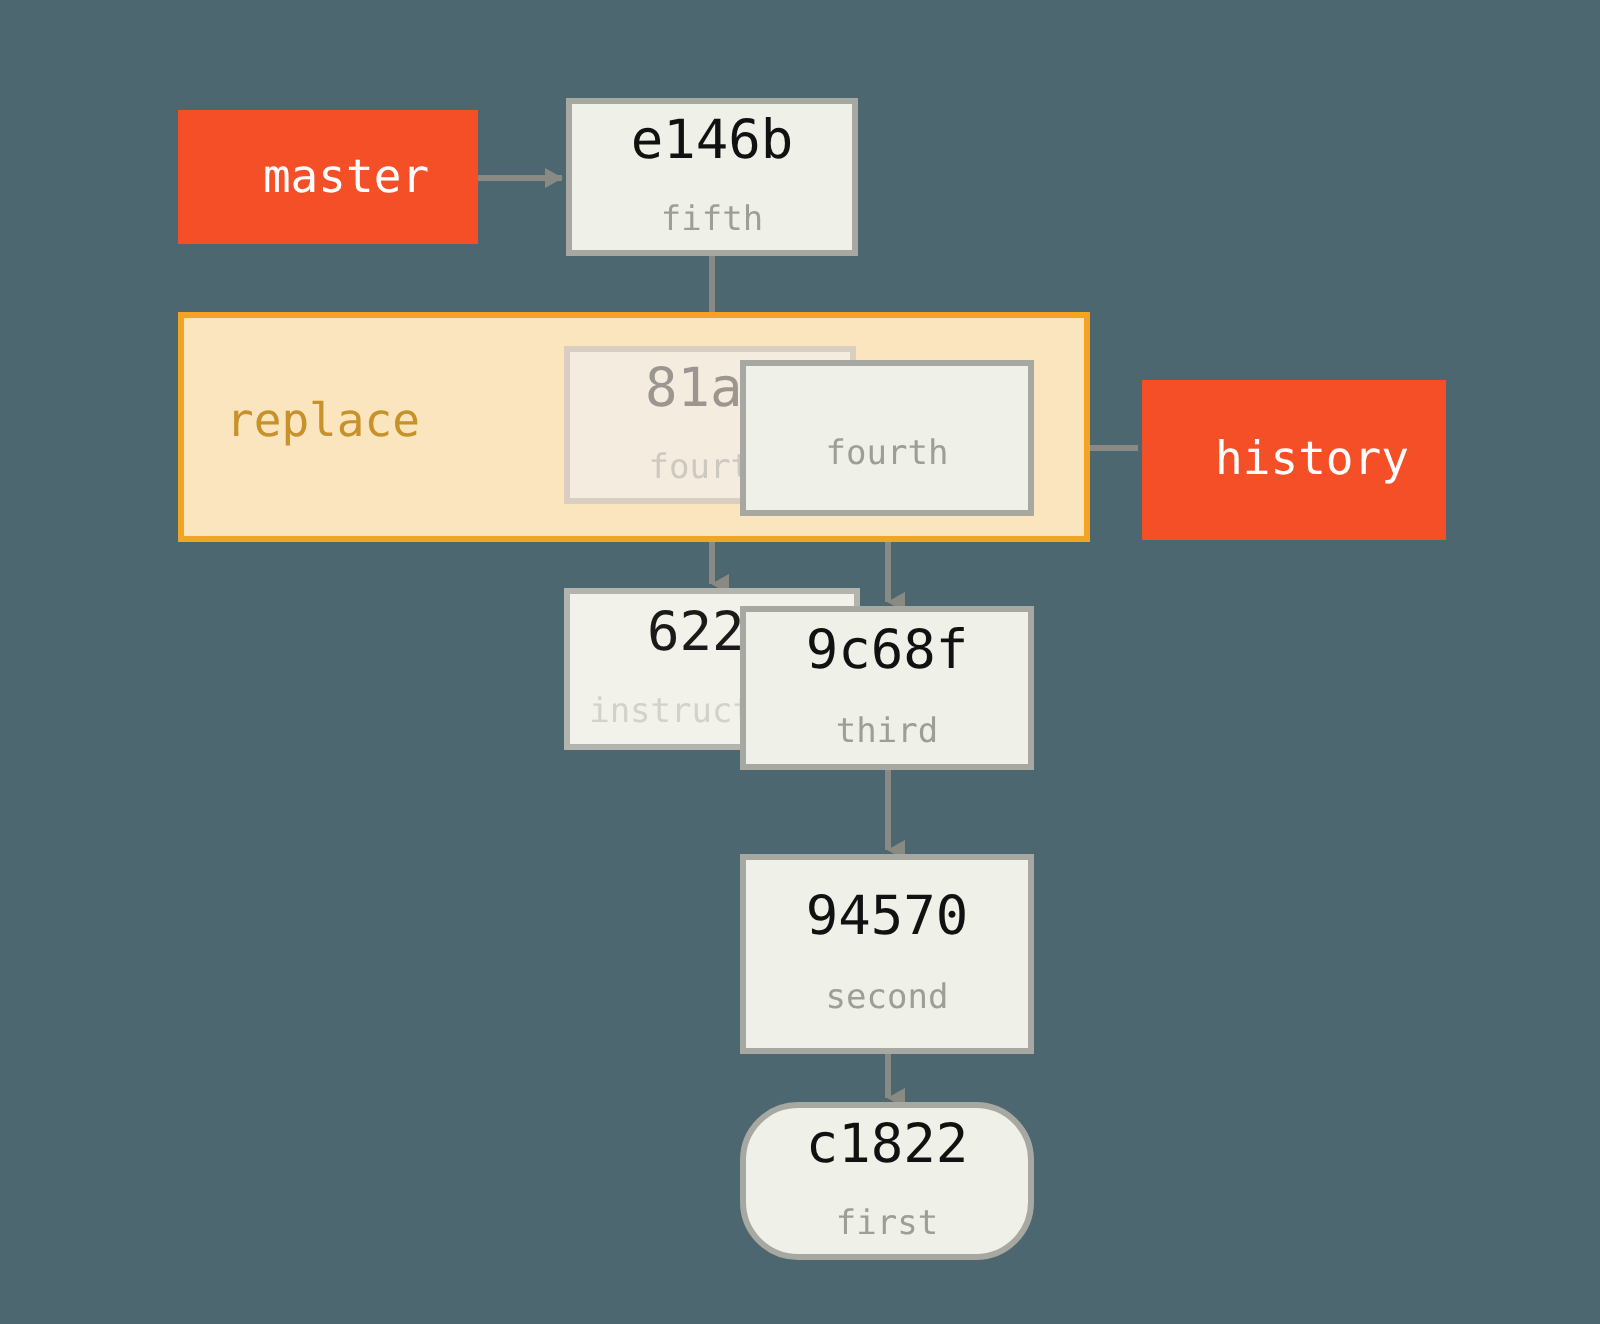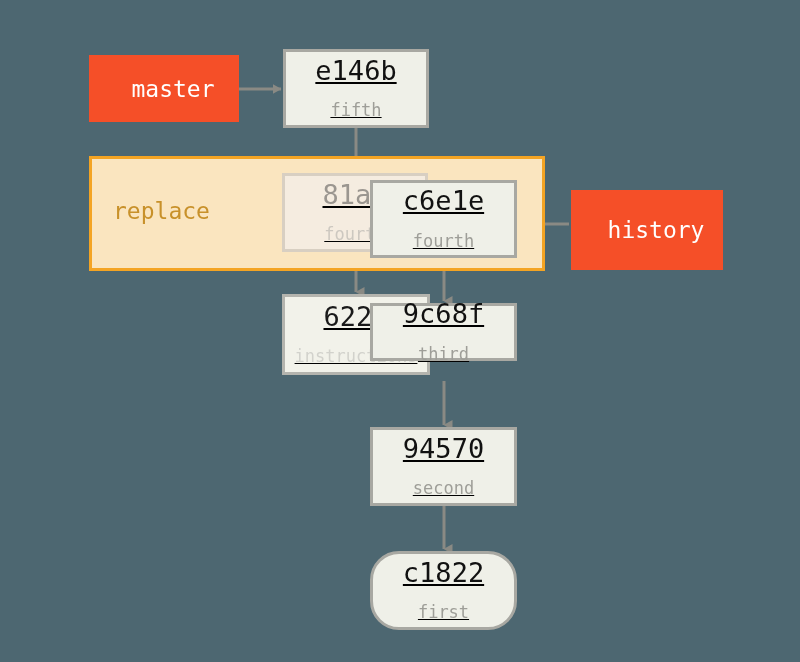--- a/index.html
+++ b/index.html
@@ -34,21 +34,20 @@
   .node {
     position: absolute;
     box-sizing: border-box;
     background: #eff0e8;
     border: 3px solid #a8a8a2;
     display: flex;
     flex-direction: column;
     align-items: center;
     justify-content: center;
     z-index: 5;
-    text-decoration: underline;
   }
   .node .sha {
     font-size: 27px;
     color: #111111;
     line-height: 1.05;
     letter-spacing: 0px;
   }
   .node .msg {
     font-size: 17px;
     color: #9e9e98;
@@ -151,35 +150,34 @@
     <span class="sha">e146b</span>
     <span class="msg">fifth</span>
   </div>
 
   <div class="node faded" style="left:282px; top:173px; width:146px; height:79px;">
     <span class="sha">81a7</span>
     <span class="msg">fourth</span>
   </div>
 
   <div class="node" style="left:370px; top:180px; width:147px; height:78px;">
-    <span class="sha">c6e1e</span>
     <span class="msg">fourth</span>
   </div>
 
   <div class="node behind" style="left:282px; top:294px; width:148px; height:81px;">
     <span class="sha">622e</span>
     <span class="msg">instructions</span>
   </div>
 
-  <div class="node" style="left:370px; top:303px; width:147px; height:58px;align-items:center;">
+  <div class="node" style="left:370px; top:303px; width:147px; height:82px;align-items:center;">
     <span class="sha">9c68f</span>
     <span class="msg">third</span>
   </div>
 
-  <div class="node" style="left:370px; top:427px; width:147px; height:79px;">
+  <div class="node" style="left:370px; top:427px; width:147px; height:100px;">
     <span class="sha">94570</span>
     <span class="msg">second</span>
   </div>
 
   <div class="node" style="left:370px; top:551px; width:147px; height:79px;border-radius:29px;">
     <span class="sha">c1822</span>
     <span class="msg">first</span>
   </div>
 
 </div>

